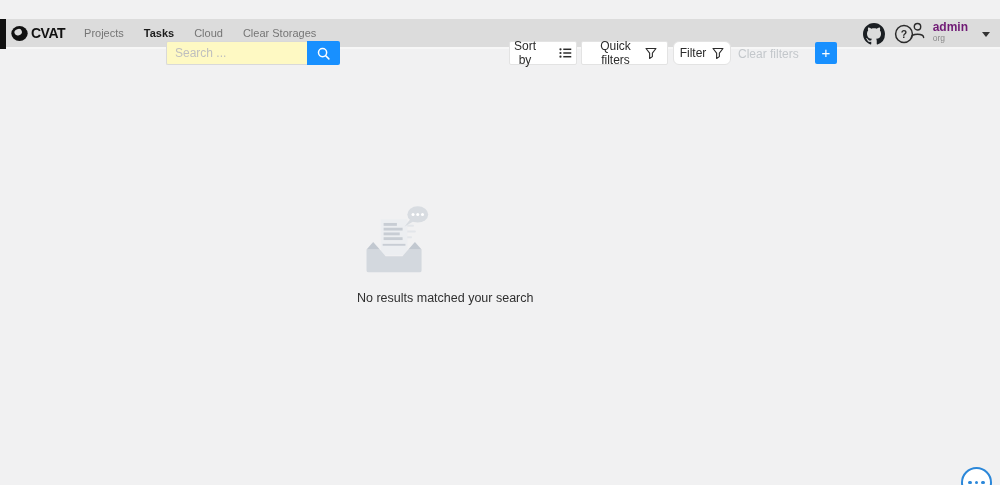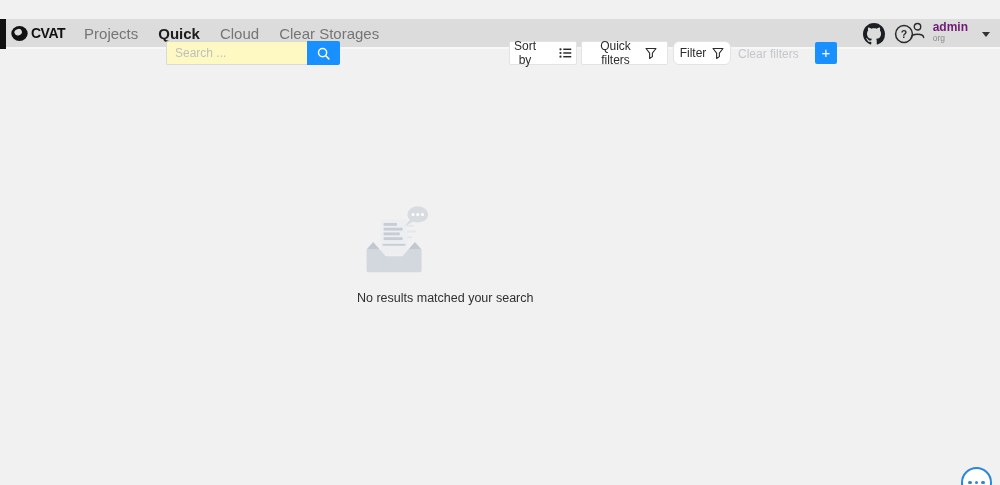--- a/index.html
+++ b/index.html
@@ -16,21 +16,21 @@
   .header {
     position: absolute; top: 0; left: 0; right: 0; height: 30px;
     background: #dcdcdc;
     border-bottom: 2px solid #f7f7f7;
     display: flex; align-items: center; margin-top: 19px;
   }
   .edge-strip { position: absolute; left: 0; top: 0; width: 6px; height: 30px; background: #101010; }
   .logo { display: flex; align-items: center; margin-left: 10px; cursor: pointer; }
   .logo-text { font-size: 14px; font-weight: bold; color: #111; letter-spacing: -0.5px; margin-left: 2px; }
   .nav { display: flex; align-items: center; margin-left: 19px; }
-  .nav-item { font-size: 15px; color: #757575; margin-right: 20px; cursor: pointer; white-space: nowrap; }
+  .nav-item { font-size: 11px; color: #757575; margin-right: 20px; cursor: pointer; white-space: nowrap; }
   .nav-item.active { color: #1c1c1c; font-weight: bold; }
   .header-right { position: absolute; right: 0; top: 0; height: 30px; display: flex; align-items: center; }
   .hicon { display: flex; align-items: center; justify-content: center; cursor: pointer; }
   .github { position: absolute; right: 115px; top: 4px; }
   .help { position: absolute; right: 86px; top: 5px; }
   .userblock { position: absolute; right: 10px; top: 2px; display: flex; align-items: center; cursor: pointer; }
   .user-icon { margin-right: 7px; }
   .user-names { display: flex; flex-direction: column; line-height: 1.1; }
   .user-name { font-size: 12px; font-weight: bold; color: #701a75; }
   .user-org { font-size: 8.5px; color: #8b8b8b; }
@@ -90,21 +90,21 @@
       <span style="display:flex;">
         <svg width="19" height="19" viewBox="0 0 20 20">
           <ellipse cx="10" cy="10" rx="8.6" ry="7.8" fill="#111"></ellipse>
           <ellipse cx="8.6" cy="8.6" rx="4" ry="3.3" fill="#dcdcdc" transform="rotate(-18 8.6 8.6)"></ellipse>
         </svg>
       </span>
       <span class="logo-text">CVAT</span>
     </div>
     <div class="nav">
       <span class="nav-item">Projects</span>
-      <span class="nav-item active">Quick</span>
+      <span class="nav-item active">Tasks</span>
       <span class="nav-item">Cloud</span>
       <span class="nav-item">Clear Storages</span>
     </div>
     <div class="header-right">
       <span class="hicon github">
         <svg width="22" height="22" viewBox="0 0 24 24">
           <path fill="#1b1f23" d="M12 0C5.37 0 0 5.37 0 12c0 5.31 3.435 9.795 8.205 11.385.6.105.825-.255.825-.57 0-.285-.015-1.23-.015-2.235-3.015.555-3.795-.735-4.035-1.41-.135-.345-.72-1.41-1.23-1.695-.42-.225-1.02-.78-.015-.795.945-.015 1.62.87 1.845 1.23 1.08 1.815 2.805 1.305 3.495.99.105-.78.42-1.305.765-1.605-2.67-.3-5.46-1.335-5.46-5.925 0-1.305.465-2.385 1.23-3.225-.12-.3-.54-1.53.12-3.18 0 0 1.005-.315 3.3 1.23.96-.27 1.98-.405 3-.405s2.04.135 3 .405c2.295-1.56 3.3-1.23 3.3-1.23.66 1.65.24 2.88.12 3.18.765.84 1.23 1.905 1.23 3.225 0 4.605-2.805 5.625-5.475 5.925.435.375.81 1.095.81 2.22 0 1.605-.015 2.895-.015 3.3 0 .315.225.69.825.57A12.02 12.02 0 0 0 24 12c0-6.63-5.37-12-12-12z"></path>
         </svg>
       </span>
       <span class="hicon help">

